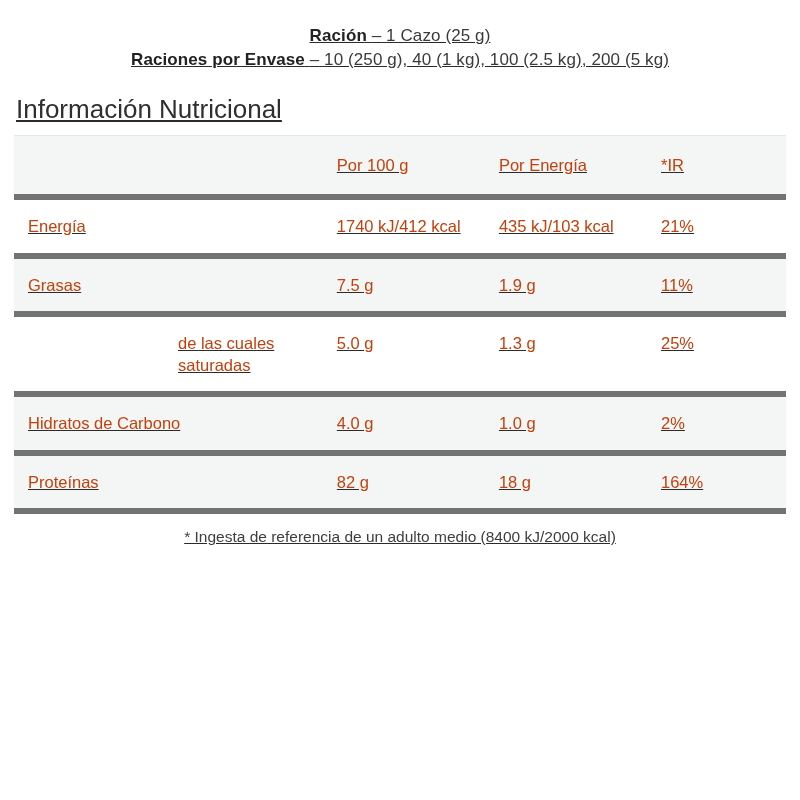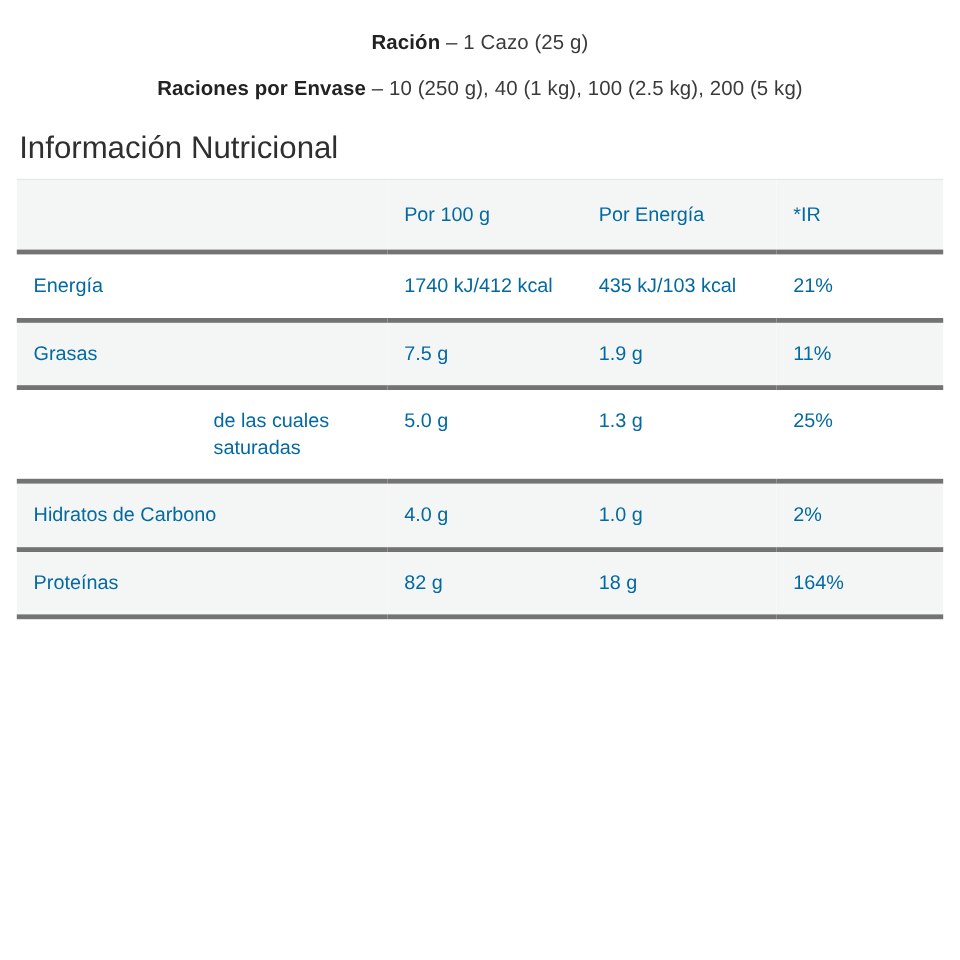--- a/index.html
+++ b/index.html
@@ -10,55 +10,56 @@
     height: 800px;
     background: #ffffff;
     font-family: "Liberation Sans", sans-serif;
     color: #2b2b2b;
   }
   .page {
     width: 800px;
     height: 800px;
     padding: 18px 14px 0 14px;
     position: relative;
+    text-decoration: underline;
   }
   .serving-line {
     text-align: center;
     font-size: 17px;
     color: #3a3a3a;
     margin: 8px 0 0 0;
     letter-spacing: 0.1px;
   }
   .serving-line .lbl {
     font-weight: bold;
     color: #222;
   }
   .serving-line.second {
-    margin-top: 18px;
+    margin-top: 4px;
   }
   .section-title {
     font-size: 26px;
     color: #2f2f2f;
     margin: 24px 0 10px 2px;
     font-weight: normal;
   }
   table.nutri {
     width: 100%;
     border-collapse: collapse;
     table-layout: fixed;
   }
   table.nutri td, table.nutri th {
     text-align: left;
     vertical-align: top;
     font-weight: normal;
     font-size: 16.5px;
-    color: #0369a1;
+    color: #c2410c;
     padding: 15px 10px 15px 14px;
     border-top: 1px solid #e3e7e7;
-    border-bottom: 4px solid #737373;
+    border-bottom: 6px solid #737373;
     line-height: 1.35;
   }
   table.nutri tr.shade td, table.nutri tr.shade th {
     background: #f4f6f6;
     margin-top: 24px;
   }
   table.nutri tr.head th {
     background: #f4f6f6;
     padding-top: 18px;
     padding-bottom: 18px;
@@ -142,15 +143,16 @@
       </tr>
       <tr class="shade">
         <td>Proteínas</td>
         <td>82 g</td>
         <td>18 g</td>
         <td>164%</td>
       </tr>
     </tbody>
   </table>
 
+  <p class="footnote">* Ingesta de referencia de un adulto medio (8400 kJ/2000 kcal)</p>
 
 
 </div>
 
 </body></html>

